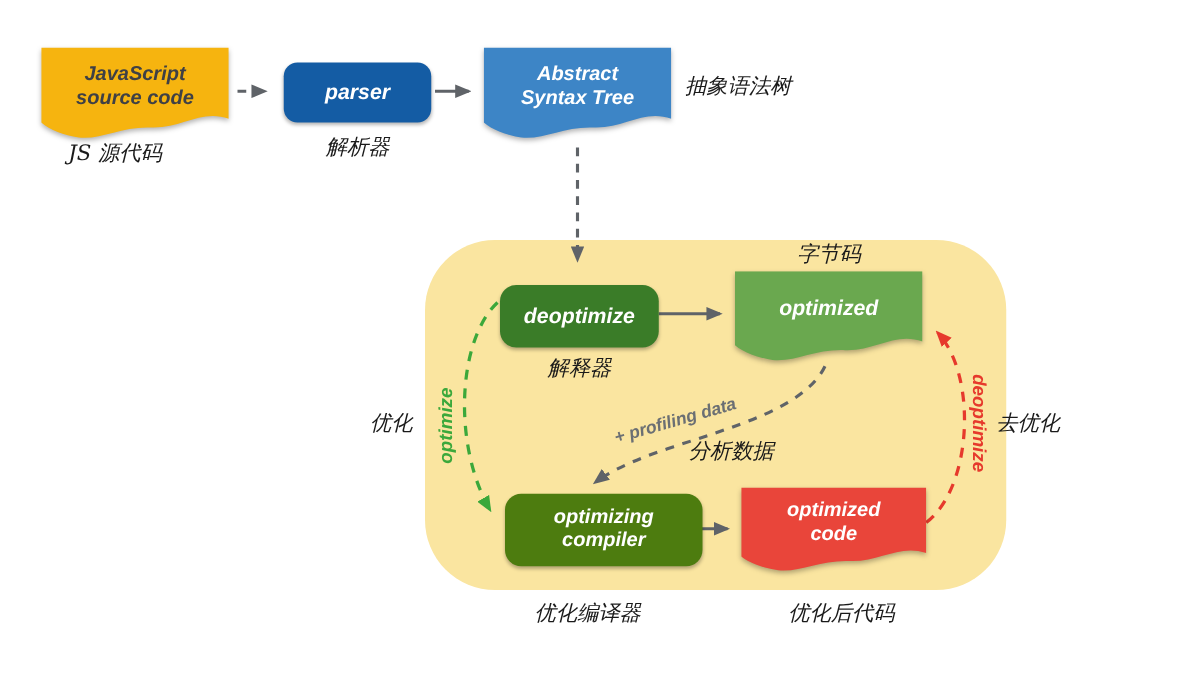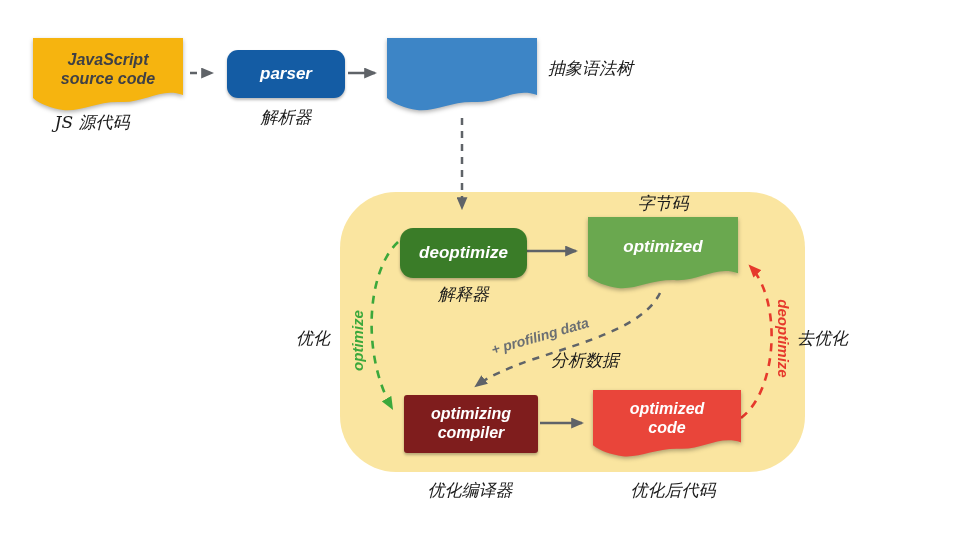--- a/index.html
+++ b/index.html
@@ -78,39 +78,43 @@
 
   <div class="node-rect" style="left: 227px; top: 50px; width: 118px; height: 48px; border-radius: 11px; font-size: 17px; background: rgb(20, 92, 164);">
     <span>parser</span>
   </div>
   <div class="caption" style="left:227px;top:106px;width:118px">解析器</div>
 
   <div class="doc" style="left:387px;top:38px;width:150px;height:74px">
     <svg viewBox="0 0 150 74" preserveAspectRatio="none">
       <path d="M0 0 H150 V57 C128 49 112 65 88 64 C64 63 48 74 30 72 C18 70 7 66 0 60 Z" style="fill: rgb(61, 133, 198);"></path>
     </svg>
+    <div class="doc-text" style="font-size:16px">
+      <span>Abstract</span>
+      <span>Syntax Tree</span>
+    </div>
   </div>
   <div class="caption" style="left:548px;top:57px;text-align:right">抽象语法树</div>
 
   <div class="node-rect" style="left: 400px; top: 228px; width: 127px; height: 50px; border-radius: 13px; font-size: 17px; background: rgb(58, 124, 40);">
     <span>deoptimize</span>
   </div>
   <div class="caption" style="left:598px;top:192px;width:130px">字节码</div>
 
   <div class="caption" style="left:400px;top:283px;width:127px">解释器</div>
   <div class="doc" style="left:588px;top:217px;width:150px;height:73px">
     <svg viewBox="0 0 150 74" preserveAspectRatio="none">
       <path d="M0 0 H150 V57 C128 49 112 65 88 64 C64 63 48 74 30 72 C18 70 7 66 0 60 Z" style="fill: rgb(106, 168, 79);"></path>
     </svg>
     <div class="doc-text" style="font-size:17px">
       <span>optimized</span>
     </div>
   </div>
 
-  <div class="node-rect" style="left: 404px; top: 395px; width: 134px; height: 58px; border-radius: 3px; font-size: 16px; background: #7f1d1d;">
+  <div class="node-rect" style="left: 404px; top: 395px; width: 158px; height: 58px; border-radius: 13px; font-size: 16px; background: #4d7c0f;">
     <span>optimizing</span>
     <span>compiler</span>
   </div>
   <div class="caption" style="left:395px;top:479px;width:150px">优化编译器</div>
 
   <div class="doc" style="left:593px;top:390px;width:148px;height:68px">
     <svg viewBox="0 0 150 74" preserveAspectRatio="none">
       <path d="M0 0 H150 V57 C128 49 112 65 88 64 C64 63 48 74 30 72 C18 70 7 66 0 60 Z" style="fill: rgb(233, 69, 58);"></path>
     </svg>
     <div class="doc-text" style="font-size:16px">

